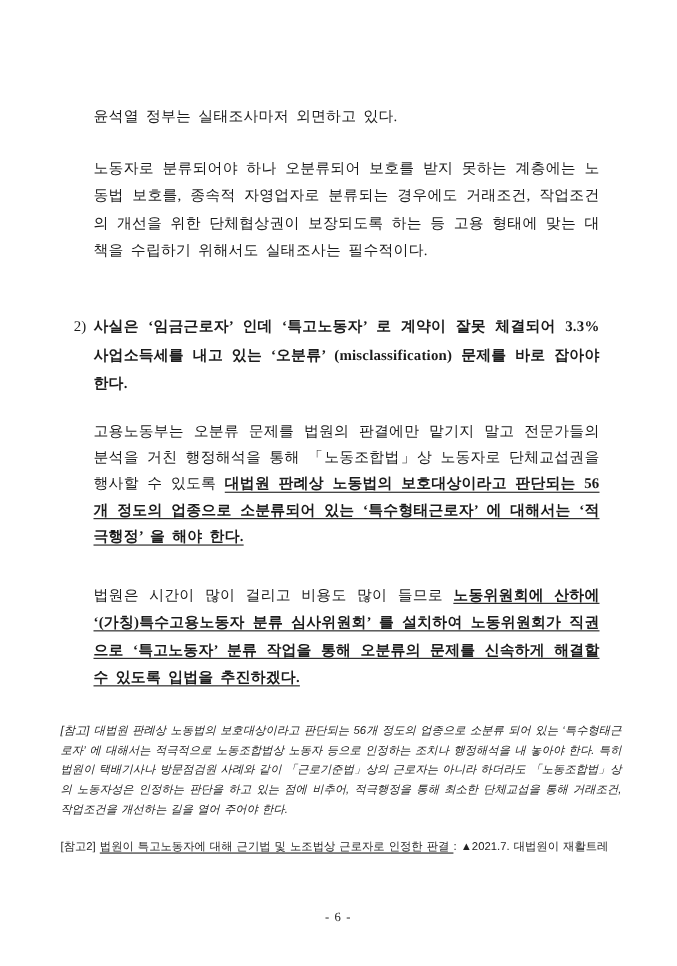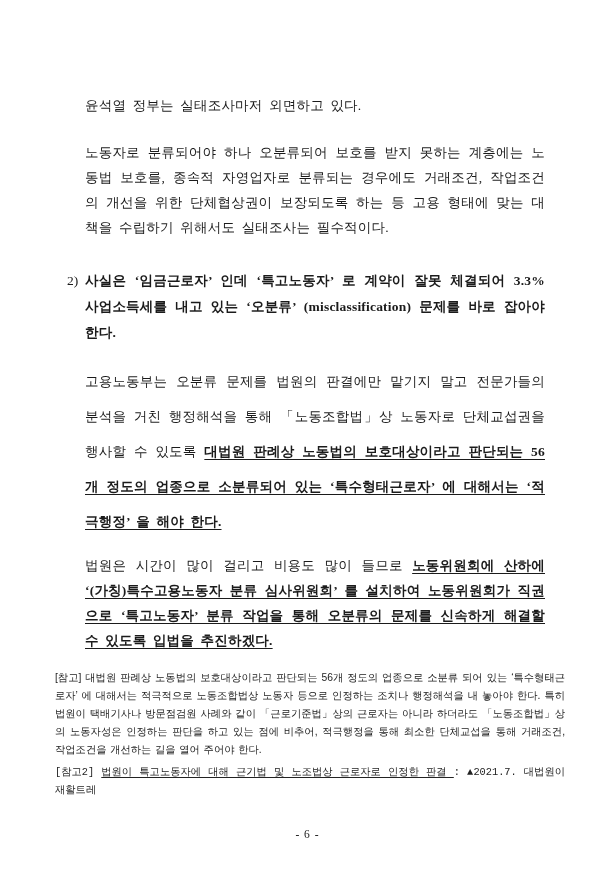--- a/index.html
+++ b/index.html
@@ -19,21 +19,21 @@
     padding: 93px 70px 0 85px;
   }
   p.body-para {
     margin: 0 0 22px 0;
     font-size: 13.5px;
     line-height: 25px;
     text-align: justify;
     word-spacing: 0.22em;
     letter-spacing: 0.2px;
   }
-  p.body-para.p2 { margin-bottom: 28px; font-family: Liberation Serif, serif; }
+  p.body-para.p2 { margin-bottom: 44px; font-family: Liberation Serif, serif; }
   .em {
     font-weight: bold;
     text-decoration: underline;
     text-underline-offset: 3px;
   }
   .heading2 {
     display: flex;
     margin: 0 0 18px -18px;
     font-size: 13.5px;
     line-height: 26px;
@@ -44,37 +44,37 @@
     text-decoration: none;
   }
   .heading2 .h-text {
     flex: 1 1 auto;
     font-weight: bold;
     text-underline-offset: 3px;
     text-align: justify;
     word-spacing: 0.24em;
     letter-spacing: 0.2px;
   }
-  p.body-para.p3 { margin-bottom: 14px; line-height: 35px; }
-  p.body-para.p4 { margin-bottom: 16px; }
+  p.body-para.p3 { margin-bottom: 28px; line-height: 24px; }
+  p.body-para.p4 { margin-bottom: 28px; }
   .footnotes {
     margin-left: -30px;
     margin-right: -20px;
     font-family: "Liberation Sans", "DejaVu Sans", sans-serif;
     font-size: 10.3px;
     line-height: 18px;
     color: #222222;
   }
   .footnote {
     margin: 0 0 12px 0;
     text-align: justify;
     word-spacing: 0.08em;
   }
-  .footnote.fn2 { margin-bottom: 4px; }
-  .footnote.fn3 { margin-bottom: 0; font-family: Liberation Mono, monospace; }
+  .footnote.fn2 { margin-bottom: 16px; font-style: italic; }
+  .footnote.fn3 { margin-bottom: 0; }
   .fn-underline {
     text-decoration: underline;
     text-underline-offset: 2px;
   }
   .page-number {
     position: absolute;
     left: 0;
     top: 828px;
     width: 100%;
     text-align: center;

